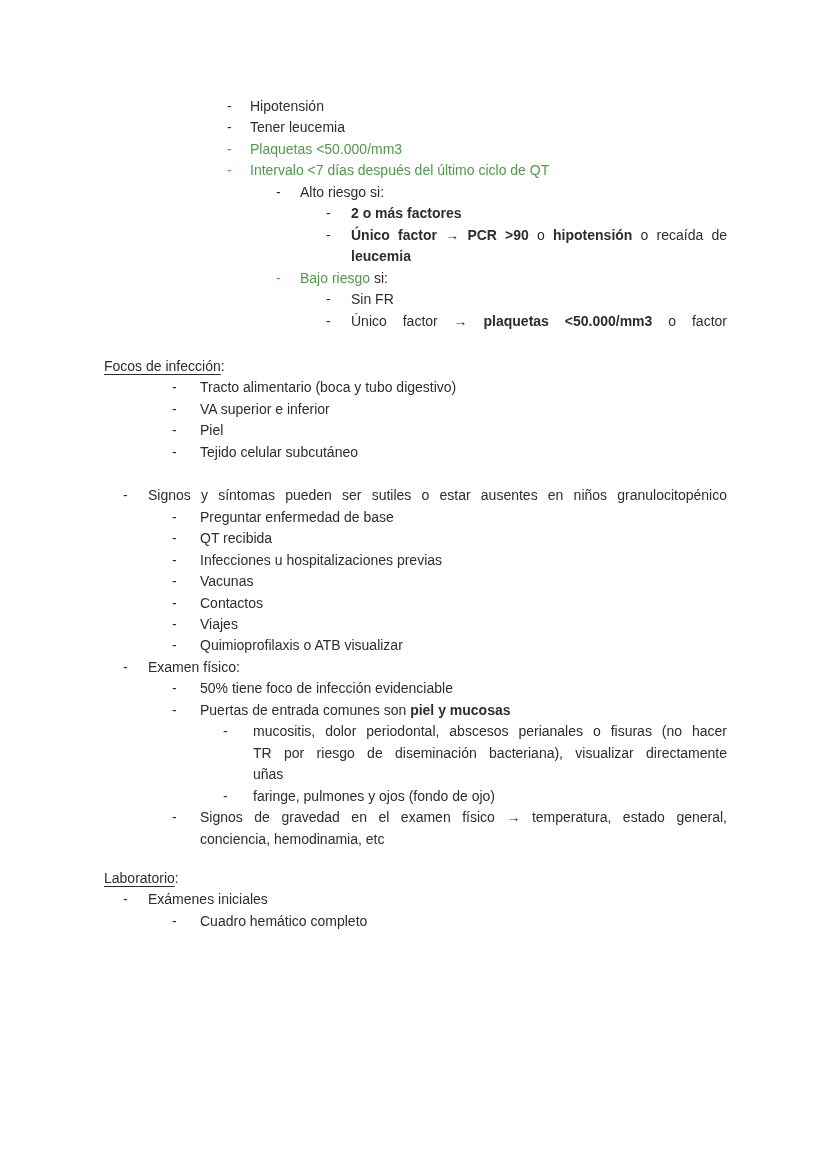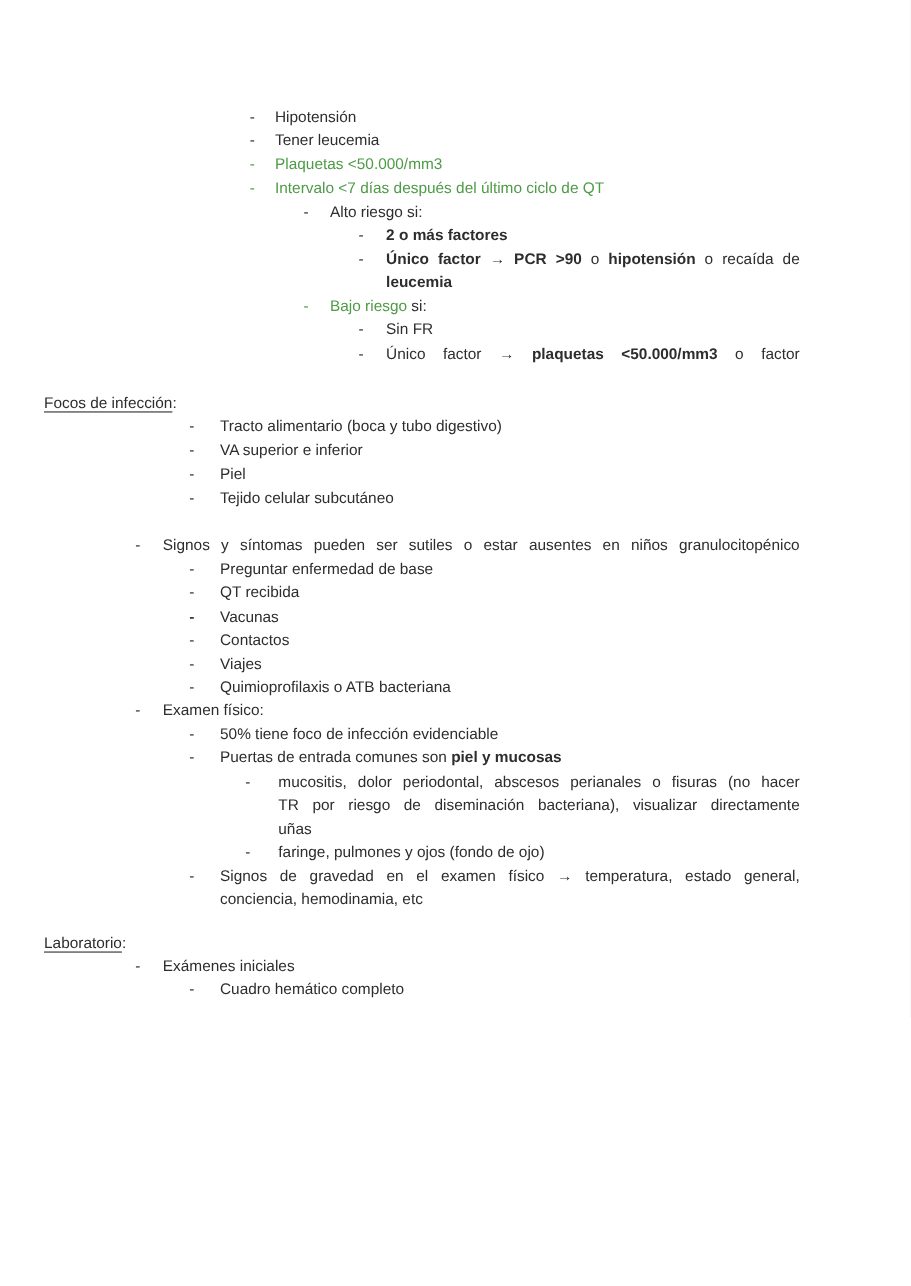--- a/index.html
+++ b/index.html
@@ -10,21 +10,21 @@
     margin: 0 auto;
     background: var(--paper, #ffffff);
     overflow: hidden;
     font-family: "Liberation Sans", sans-serif;
     font-size: 14px;
     line-height: 21.45px;
     color: var(--ink, #2d2d2d);
   }
   .doc { padding-top: 96px; }
   .line { position: relative; margin-right: 101px; }
-  .heading { margin-left: 40px; }
+  .heading { margin-left: 104px; }
   .u { text-decoration: underline; text-decoration-thickness: 1.2px; text-underline-offset: 3px; }
   
   .t1 { margin-left: 250px; }
   .t2 { margin-left: 300px; }
   .t3 { margin-left: 351px; }
   .l1 { margin-left: 148px; }
   .l2 { margin-left: 200px; }
   .l3 { margin-left: 253px; }
   .dash { position: absolute; left: -25px; top: 0; }
   .t1 > .dash { left: -23px; }
@@ -57,25 +57,25 @@
       <div class="spacer" style="height: 24px;"></div>
       <div class="line heading"><span class="u">Focos de infección</span><span>:</span></div>
       <div class="line l2"><span class="dash">-</span><span>Tracto alimentario (boca y tubo digestivo)</span></div>
       <div class="line l2"><span class="dash">-</span><span>VA superior e inferior</span></div>
       <div class="line l2"><span class="dash">-</span><span>Piel</span></div>
       <div class="line l2"><span class="dash">-</span><span>Tejido celular subcutáneo</span></div>
       <div class="spacer" style="height: 22px;"></div>
       <div class="line l1 jl"><span class="dash">-</span><span>Signos y síntomas pueden ser sutiles o estar ausentes en niños granulocitopénico</span></div>
       <div class="line l2"><span class="dash">-</span><span>Preguntar enfermedad de base</span></div>
       <div class="line l2"><span class="dash">-</span><span>QT recibida</span></div>
-      <div class="line l2"><span class="dash">-</span></div>
+      <div class="line l2"><span class="dash">-</span><span>Infecciones u hospitalizaciones previas</span></div>
       <div class="line l2"><span class="dash">-</span><span>Vacunas</span></div>
       <div class="line l2"><span class="dash">-</span><span>Contactos</span></div>
       <div class="line l2"><span class="dash">-</span><span>Viajes</span></div>
-      <div class="line l2"><span class="dash">-</span><span>Quimioprofilaxis o ATB bacteriana</span></div>
+      <div class="line l2"><span class="dash">-</span><span>Quimioprofilaxis o ATB visualizar</span></div>
       <div class="line l1"><span class="dash">-</span><span>Examen físico:</span></div>
       <div class="line l2"><span class="dash">-</span><span>50% tiene foco de infección evidenciable</span></div>
       <div class="line l2"><span class="dash">-</span><span>Puertas de entrada comunes son </span><span class="b ">piel y mucosas</span></div>
       <div class="line l3 jl"><span class="dash">-</span><span>mucositis, dolor periodontal, abscesos perianales o fisuras (no hacer</span></div>
       <div class="line l3 jl"><span>TR por riesgo de diseminación bacteriana), visualizar directamente</span></div>
       <div class="line l3"><span>uñas</span></div>
       <div class="line l3"><span class="dash">-</span><span>faringe, pulmones y ojos (fondo de ojo)</span></div>
       <div class="line l2 jl"><span class="dash">-</span><span>Signos de gravedad en el examen físico → temperatura, estado general,</span></div>
       <div class="line l2"><span>conciencia, hemodinamia, etc</span></div>
       <div class="spacer" style="height: 18px;"></div>

